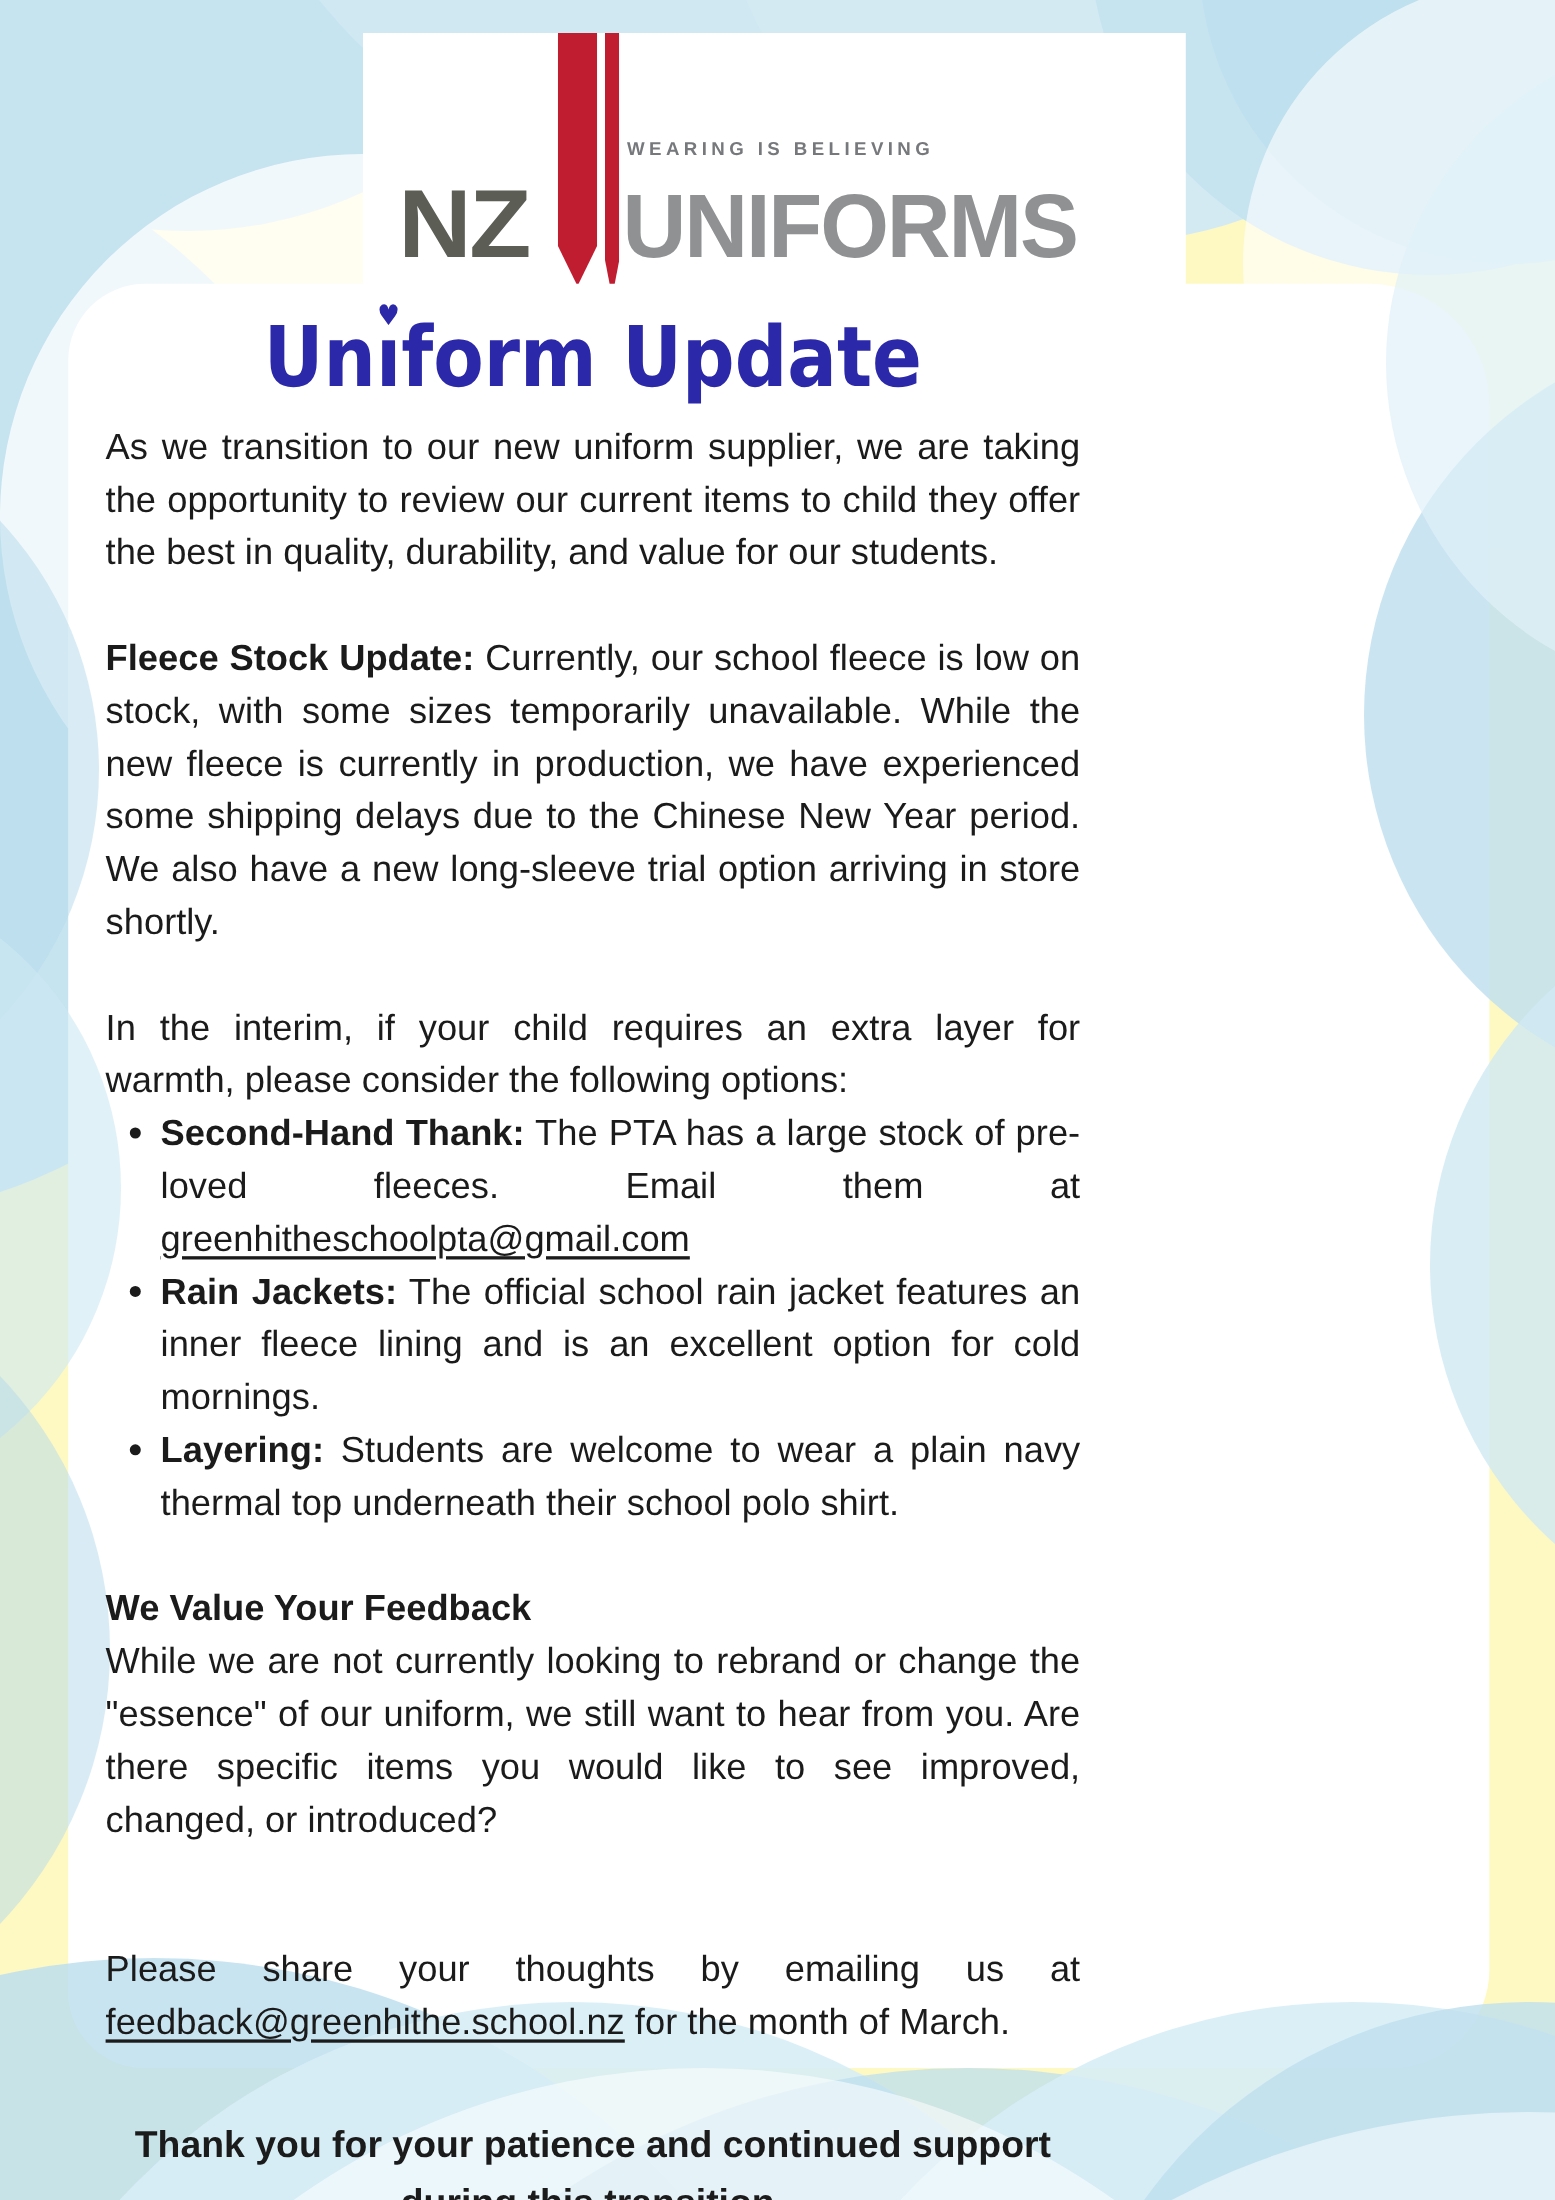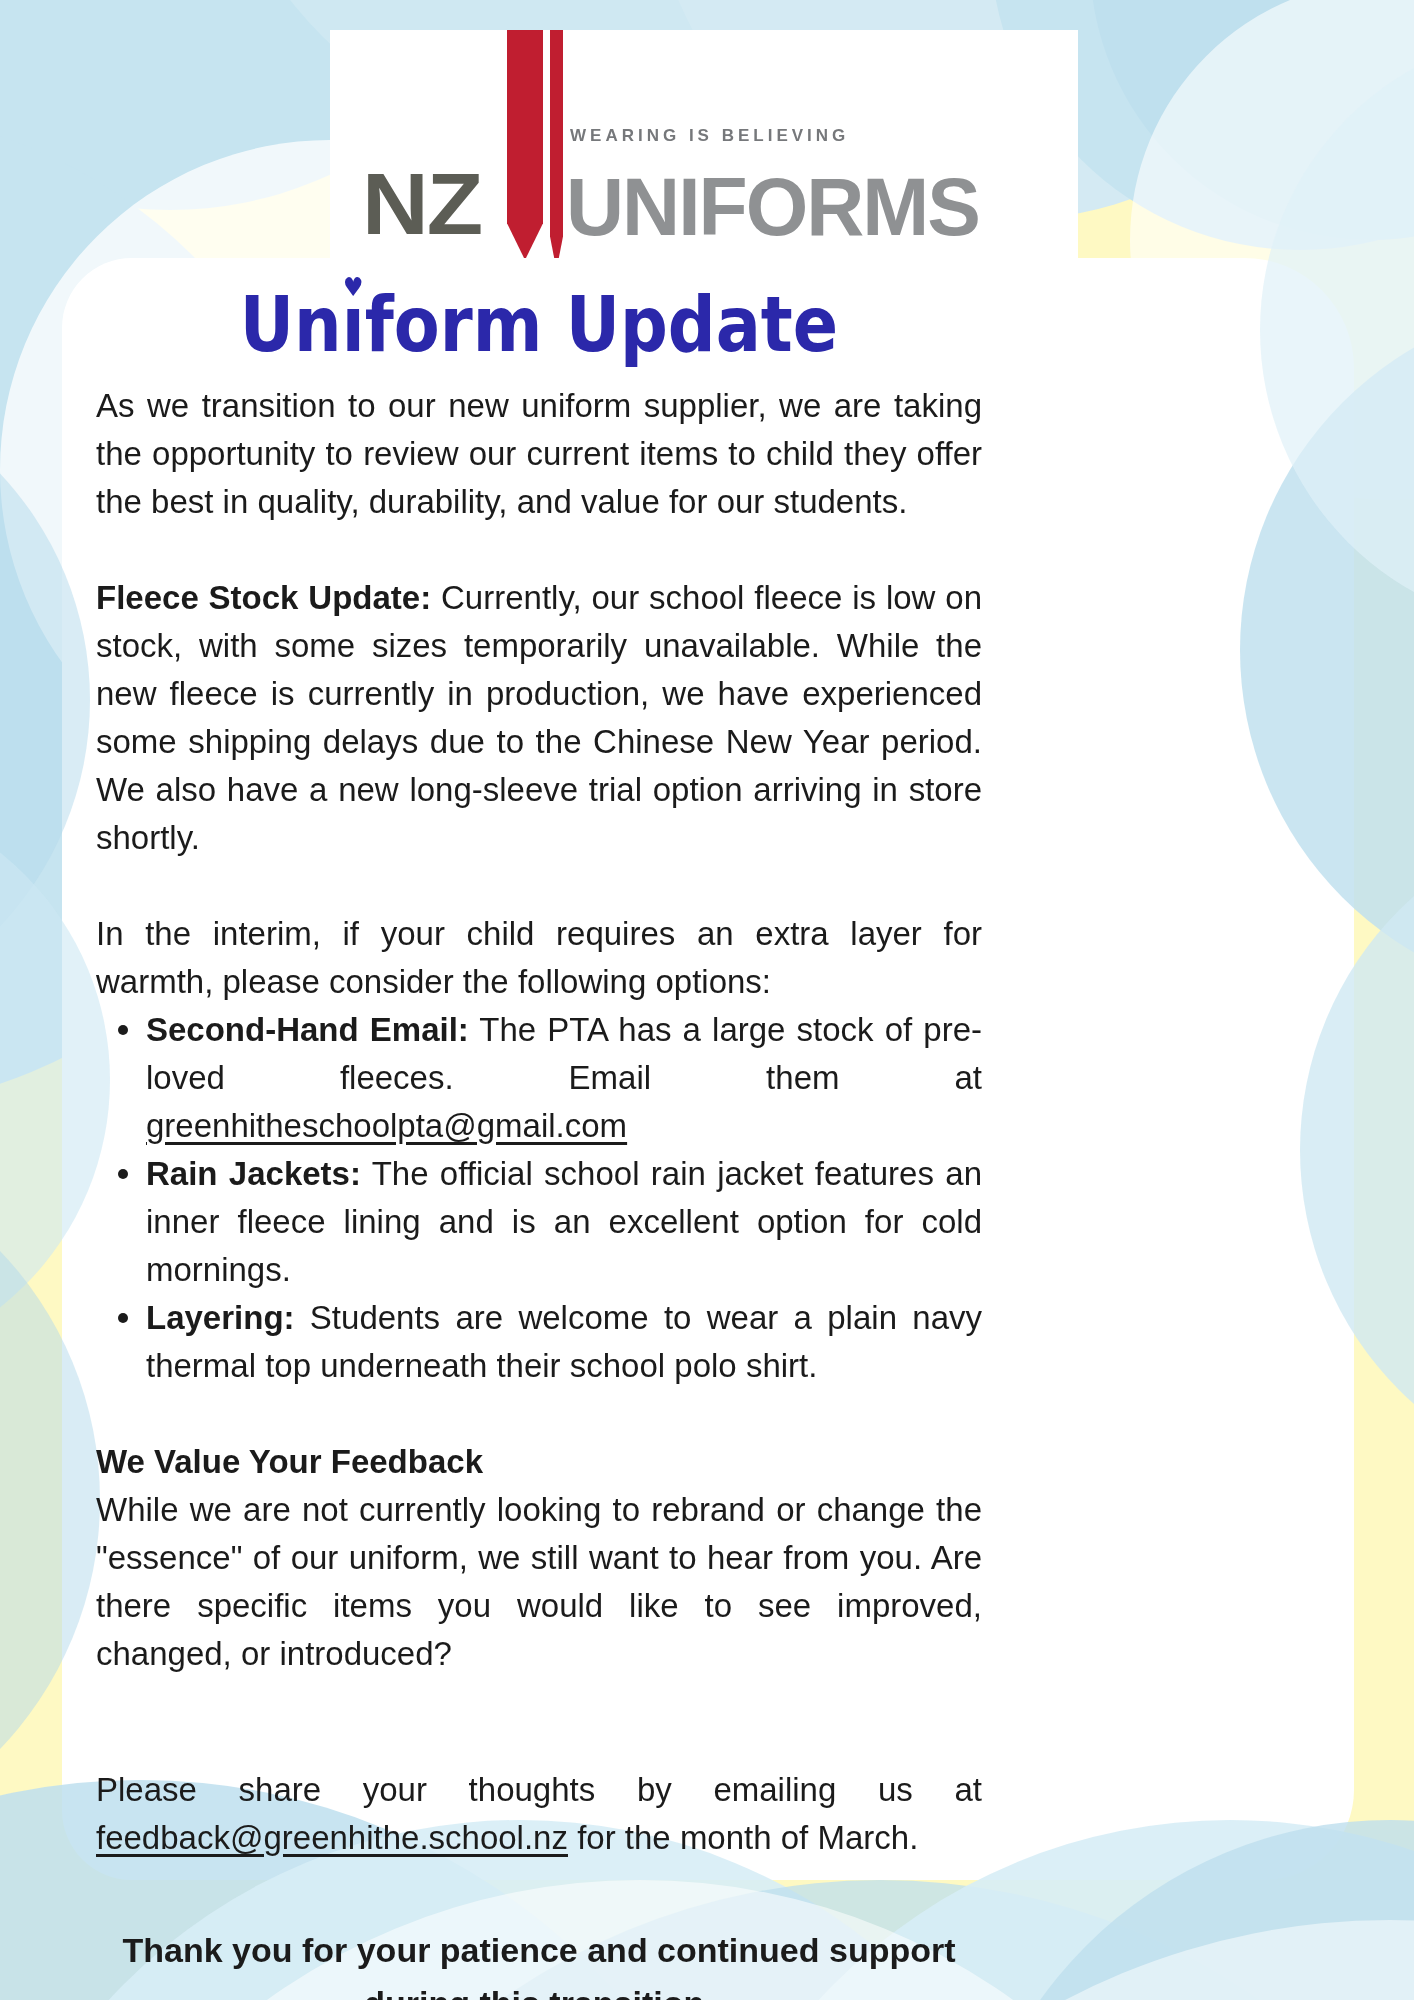--- a/index.html
+++ b/index.html
@@ -143,21 +143,21 @@
 
     <h1 class="doc-title"><span>Un</span><span class="iwrap"><span class="iheart">♥</span><span>ı</span></span><span>form Update</span></h1>
 
     <p class="para"><span>As we transition to our new uniform supplier, we are taking the opportunity to review our current items to child they offer the best in quality, durability, and value for our students.</span></p>
 
     <p class="para"><span class="bold">Fleece Stock Update:</span><span> Currently, our school fleece is low on stock, with some sizes temporarily unavailable. While the new fleece is currently in production, we have experienced some shipping delays due to the Chinese New Year period. We also have a new long-sleeve trial option arriving in store shortly.</span></p>
 
     <p class="para tight"><span>In the interim, if your child requires an extra layer for warmth, please consider the following options:</span></p>
 
     <ul class="options">
-      <li><span class="dot"></span><span class="bold">Second-Hand Email:</span><span> The PTA has a large stock of pre-loved fleeces. Email them at </span><a class="mail-link" href="#">greenhitheschoolpta@gmail.com</a></li>
+      <li><span class="dot"></span><span class="bold">Second-Hand Thank:</span><span> The PTA has a large stock of pre-loved fleeces. Email them at </span><a class="mail-link" href="#">greenhitheschoolpta@gmail.com</a></li>
       <li><span class="dot"></span><span class="bold">Rain Jackets:</span><span> The official school rain jacket features an inner fleece lining and is an excellent option for cold mornings.</span></li>
       <li><span class="dot"></span><span class="bold">Layering:</span><span> Students are welcome to wear a plain navy thermal top underneath their school polo shirt.</span></li>
     </ul>
 
     <p class="para tight feedback-heading">We Value Your Feedback</p>
 
     <p class="para" style="margin-bottom:88px;"><span>While we are not currently looking to rebrand or change the "essence" of our uniform, we still want to hear from you. Are there specific items you would like to see improved, changed, or introduced?</span></p>
 
     <p class="para share-para"><span>Please share your thoughts by emailing us at </span><a class="mail-link" href="#">feedback@greenhithe.school.nz</a><span> for the month of March.</span></p>
 

